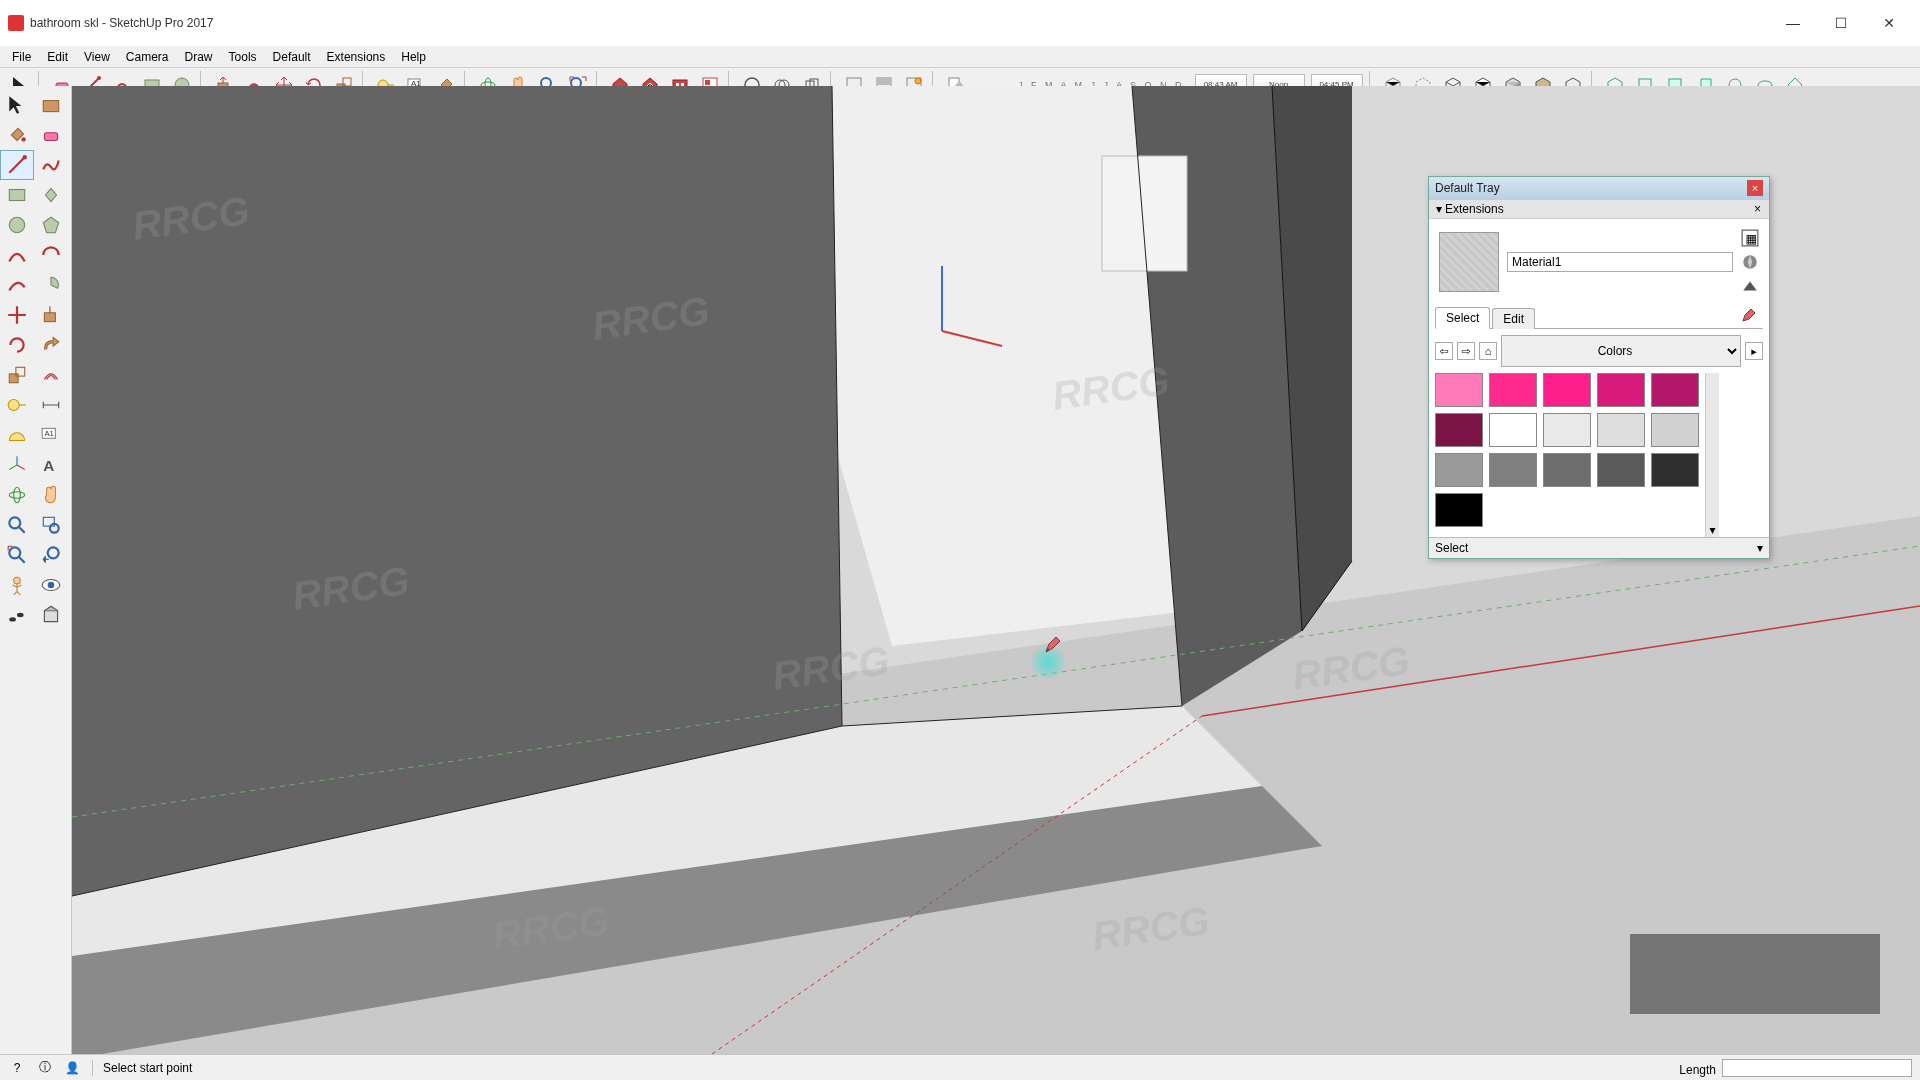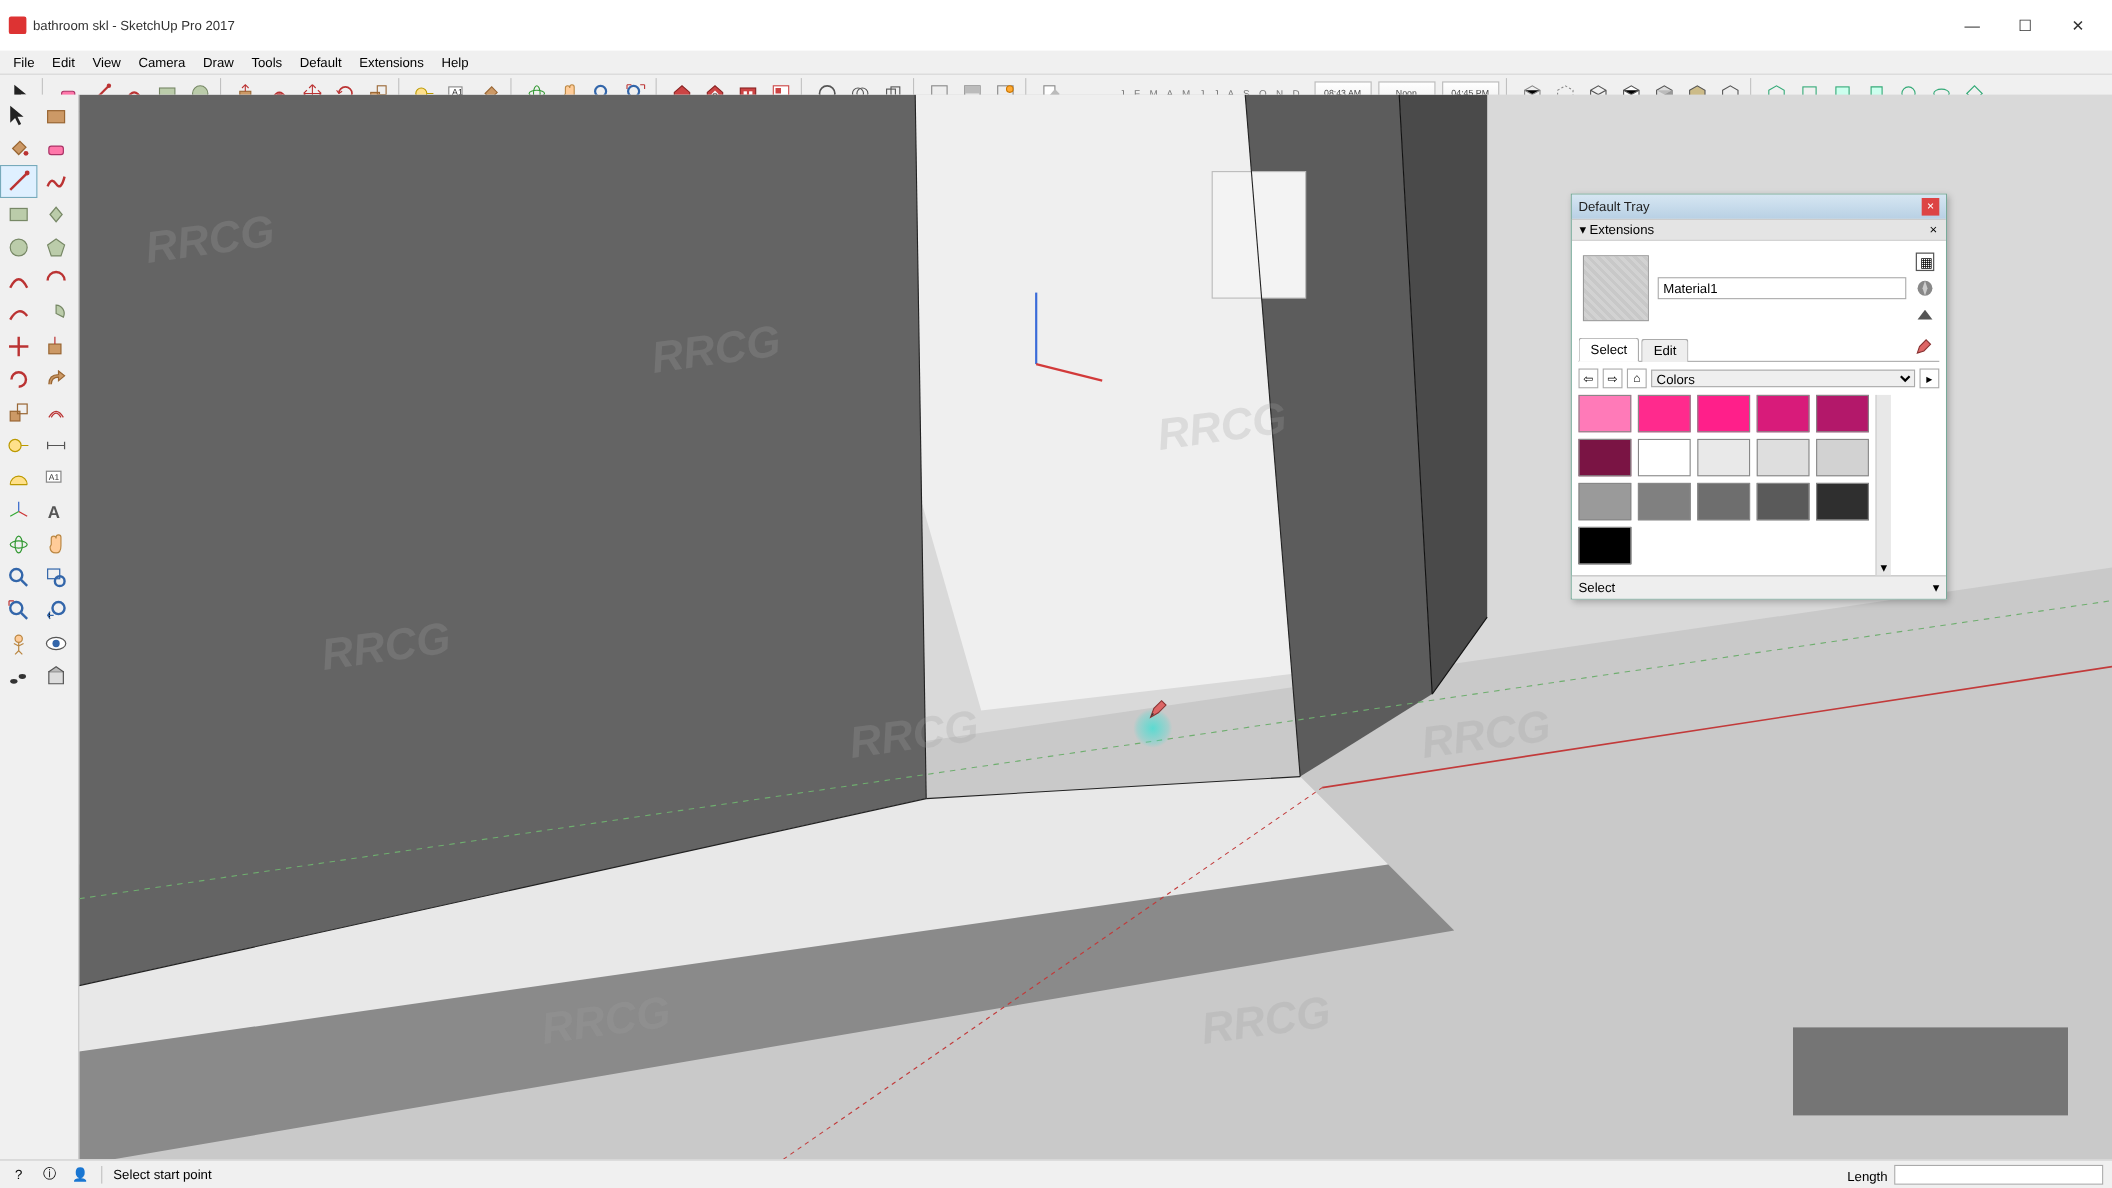--- a/index.html
+++ b/index.html
@@ -55,21 +55,21 @@
 .mat-name-row { display:flex; align-items:center; gap:4px; }
 .mat-name-row input { flex:1; height:20px; font-size:12px; border:1px solid #aaa; padding:0 4px; }
 .mat-icons { display:flex; flex-direction:column; gap:6px; align-items:center; }
 .mat-icons .mi { width:18px; height:18px; cursor:pointer; display:flex; align-items:center; justify-content:center; }
 .mat-tabs { display:flex; border-bottom:1px solid #aaa; margin:0 6px; align-items:flex-end; }
 .mat-tab { padding:3px 10px; border:1px solid #aaa; border-bottom:none; background:#eee; margin-right:2px; font-size:12px; cursor:pointer; border-radius:3px 3px 0 0; position:relative; top:1px; }
 .mat-tab.active { background:#fff; border-bottom:1px solid #fff; }
 .mat-edit-pencil { margin-left:auto; cursor:pointer; padding:2px 6px; }
 .mat-nav { display:flex; align-items:center; gap:4px; padding:6px; }
 .mat-nav .navbtn { width:18px; height:18px; border:1px solid #aaa; background:#fff; cursor:pointer; display:flex; align-items:center; justify-content:center; font-size:11px; }
-.mat-nav select { flex:1; height:16px; font-size:12px; border:1px solid #aaa; }
+.mat-nav select { flex:1; height:32px; font-size:12px; border:1px solid #aaa;text-align:center; }
 .swatches { padding:0 6px 6px 6px; }
 .swatch-grid { display:grid; grid-template-columns: repeat(5, 48px); gap:6px; padding-bottom:4px;}
 .swatch { width:48px; height:34px; border:1px solid #888; cursor:pointer; }
 .swatch-scroll { display:flex; }
 .swatch-scroll .track { width:14px; background:#e8e8e8; border-left:1px solid #ccc; display:flex; flex-direction:column; }
 .tray-panel { background:#fff; }
 .select-row { border-top:1px solid #bbb; background:#eee; padding:3px 6px; display:flex; align-items:center; }
 .select-row .dd { margin-left:auto; cursor:pointer; }
 
 

